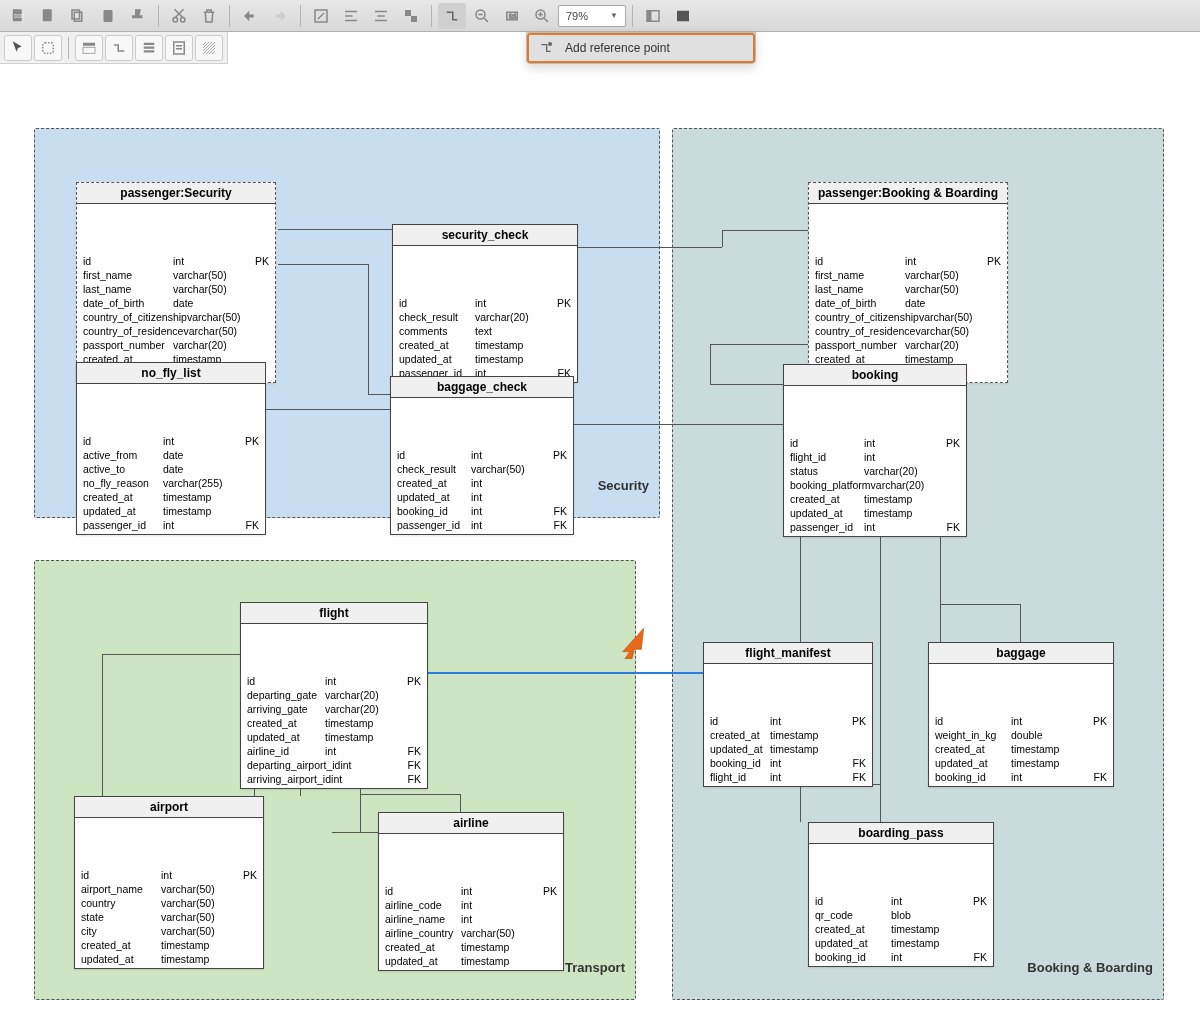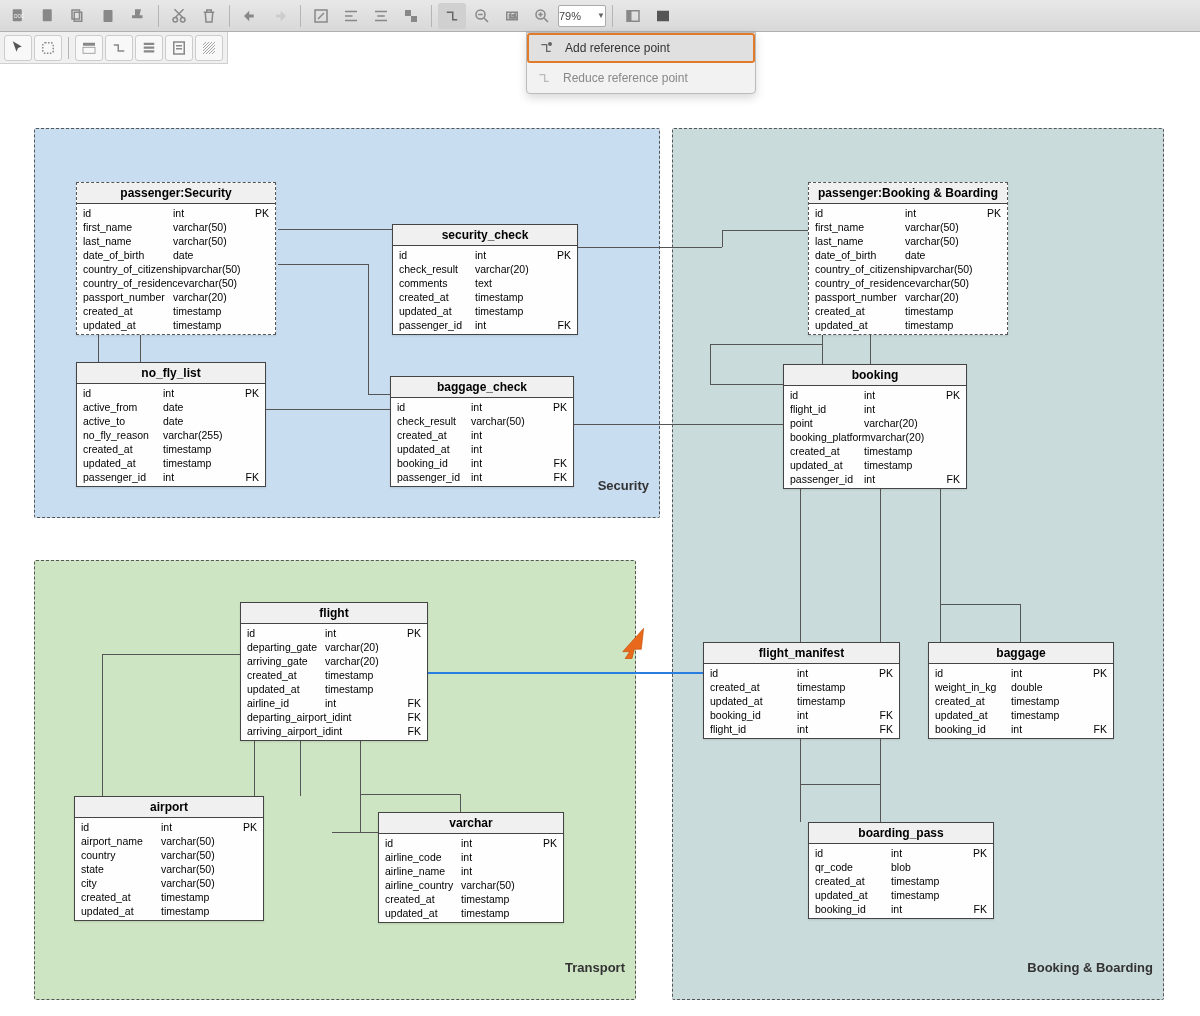--- a/index.html
+++ b/index.html
@@ -28,29 +28,29 @@
   height: 26px;
   display: flex;
   align-items: center;
   justify-content: center;
   border-radius: 3px;
   cursor: pointer;
   color: #555;
 }
 .tb-sep { width: 1px; height: 22px; background: #b5b5b5; margin: 0 4px; }
 .zoom-box {
-  width: 48px;
+  width: 68px;
   height: 22px;
   background: #fff;
   border: 1px solid #aaa;
   border-radius: 2px;
   display: flex;
   align-items: center;
   justify-content: space-between;
-  padding: 0 0;
+  padding: 0 7px;
   font-size: 11px;
   color: #444;
   cursor: pointer;
 }
 .zoom-box .chev { font-size: 8px; color: #666; }
 
 .sec-toolbar {
   height: 32px;
   display: flex;
   align-items: center;
@@ -129,21 +129,21 @@
 }
 .entity.dashed { border: 1.2px dashed #555; }
 .entity-title {
   text-align: center;
   font-weight: bold;
   font-size: 12px;
   padding: 3px 4px;
   border-bottom: 1.2px solid #444;
   background: #f0f0f0;
 }
-.entity-body { padding: 2px 0; }
+.entity-body { padding: 2px 0; margin-top: 48px; }
 .erow {
   display: flex;
   padding: 0 6px;
   line-height: 14px;
   font-size: 10.5px;
 }
 .erow .cname { flex: 1; }
 .erow .ctype { width: 74px; }
 .erow .ckey { width: 22px; text-align: right; }
 
@@ -346,28 +346,20 @@
 <div class="dropdown">
   <div class="dd-item highlighted enabled">
     <span class="dd-icon">
         <svg width="16" height="16" viewBox="0 0 24 24" fill="none" stroke="#666" stroke-width="2">
           <path d="M5 7h8v10h6"></path>
           <circle cx="18" cy="6" r="2" fill="#666"></circle>
         </svg>
       </span>
     <span>Add reference point</span>
   </div>
-  <div class="dd-item">
-    <span class="dd-icon">
-        <svg width="16" height="16" viewBox="0 0 24 24" fill="none" stroke="#bbb" stroke-width="2">
-          <path d="M5 7h8v10h6"></path>
-        </svg>
-      </span>
-    <span>Reduce reference point</span>
-  </div>
 </div>
 
 <div class="canvas">
 
   <div class="region security" style="left:34px; top:64px; width:626px; height:390px;">
     <div class="region-label">Security</div>
   </div>
   <div class="region booking" style="left:672px; top:64px; width:492px; height:872px;">
     <div class="region-label">Booking &amp; Boarding</div>
   </div>
@@ -643,21 +635,21 @@
           <span class="cname">id</span>
           <span class="ctype">int</span>
           <span class="ckey">PK</span>
         </div>
         <div class="erow">
           <span class="cname">flight_id</span>
           <span class="ctype">int</span>
           <span class="ckey"></span>
         </div>
         <div class="erow">
-          <span class="cname">point</span>
+          <span class="cname">status</span>
           <span class="ctype">varchar(20)</span>
           <span class="ckey"></span>
         </div>
         <div class="erow">
           <span class="cname">booking_platform</span>
           <span class="ctype">varchar(20)</span>
           <span class="ckey"></span>
         </div>
         <div class="erow">
           <span class="cname">created_at</span>
@@ -669,21 +661,21 @@
           <span class="ctype">timestamp</span>
           <span class="ckey"></span>
         </div>
         <div class="erow">
           <span class="cname">passenger_id</span>
           <span class="ctype">int</span>
           <span class="ckey">FK</span>
         </div>
       </div>
     </div>
-  <div class="entity" style="left:703px; top:578px; width:197px;">
+  <div class="entity" style="left:703px; top:578px; width:170px;">
       <div class="entity-title">flight_manifest</div>
       <div class="entity-body">
         <div class="erow">
           <span class="cname">id</span>
           <span class="ctype">int</span>
           <span class="ckey">PK</span>
         </div>
         <div class="erow">
           <span class="cname">created_at</span>
           <span class="ctype">timestamp</span>
@@ -845,21 +837,21 @@
           <span class="ckey"></span>
         </div>
         <div class="erow">
           <span class="cname">updated_at</span>
           <span class="ctype">timestamp</span>
           <span class="ckey"></span>
         </div>
       </div>
     </div>
   <div class="entity" style="left:378px; top:748px; width:186px;">
-      <div class="entity-title">varchar</div>
+      <div class="entity-title">airline</div>
       <div class="entity-body">
         <div class="erow">
           <span class="cname">id</span>
           <span class="ctype">int</span>
           <span class="ckey">PK</span>
         </div>
         <div class="erow">
           <span class="cname">airline_code</span>
           <span class="ctype">int</span>
           <span class="ckey"></span>

